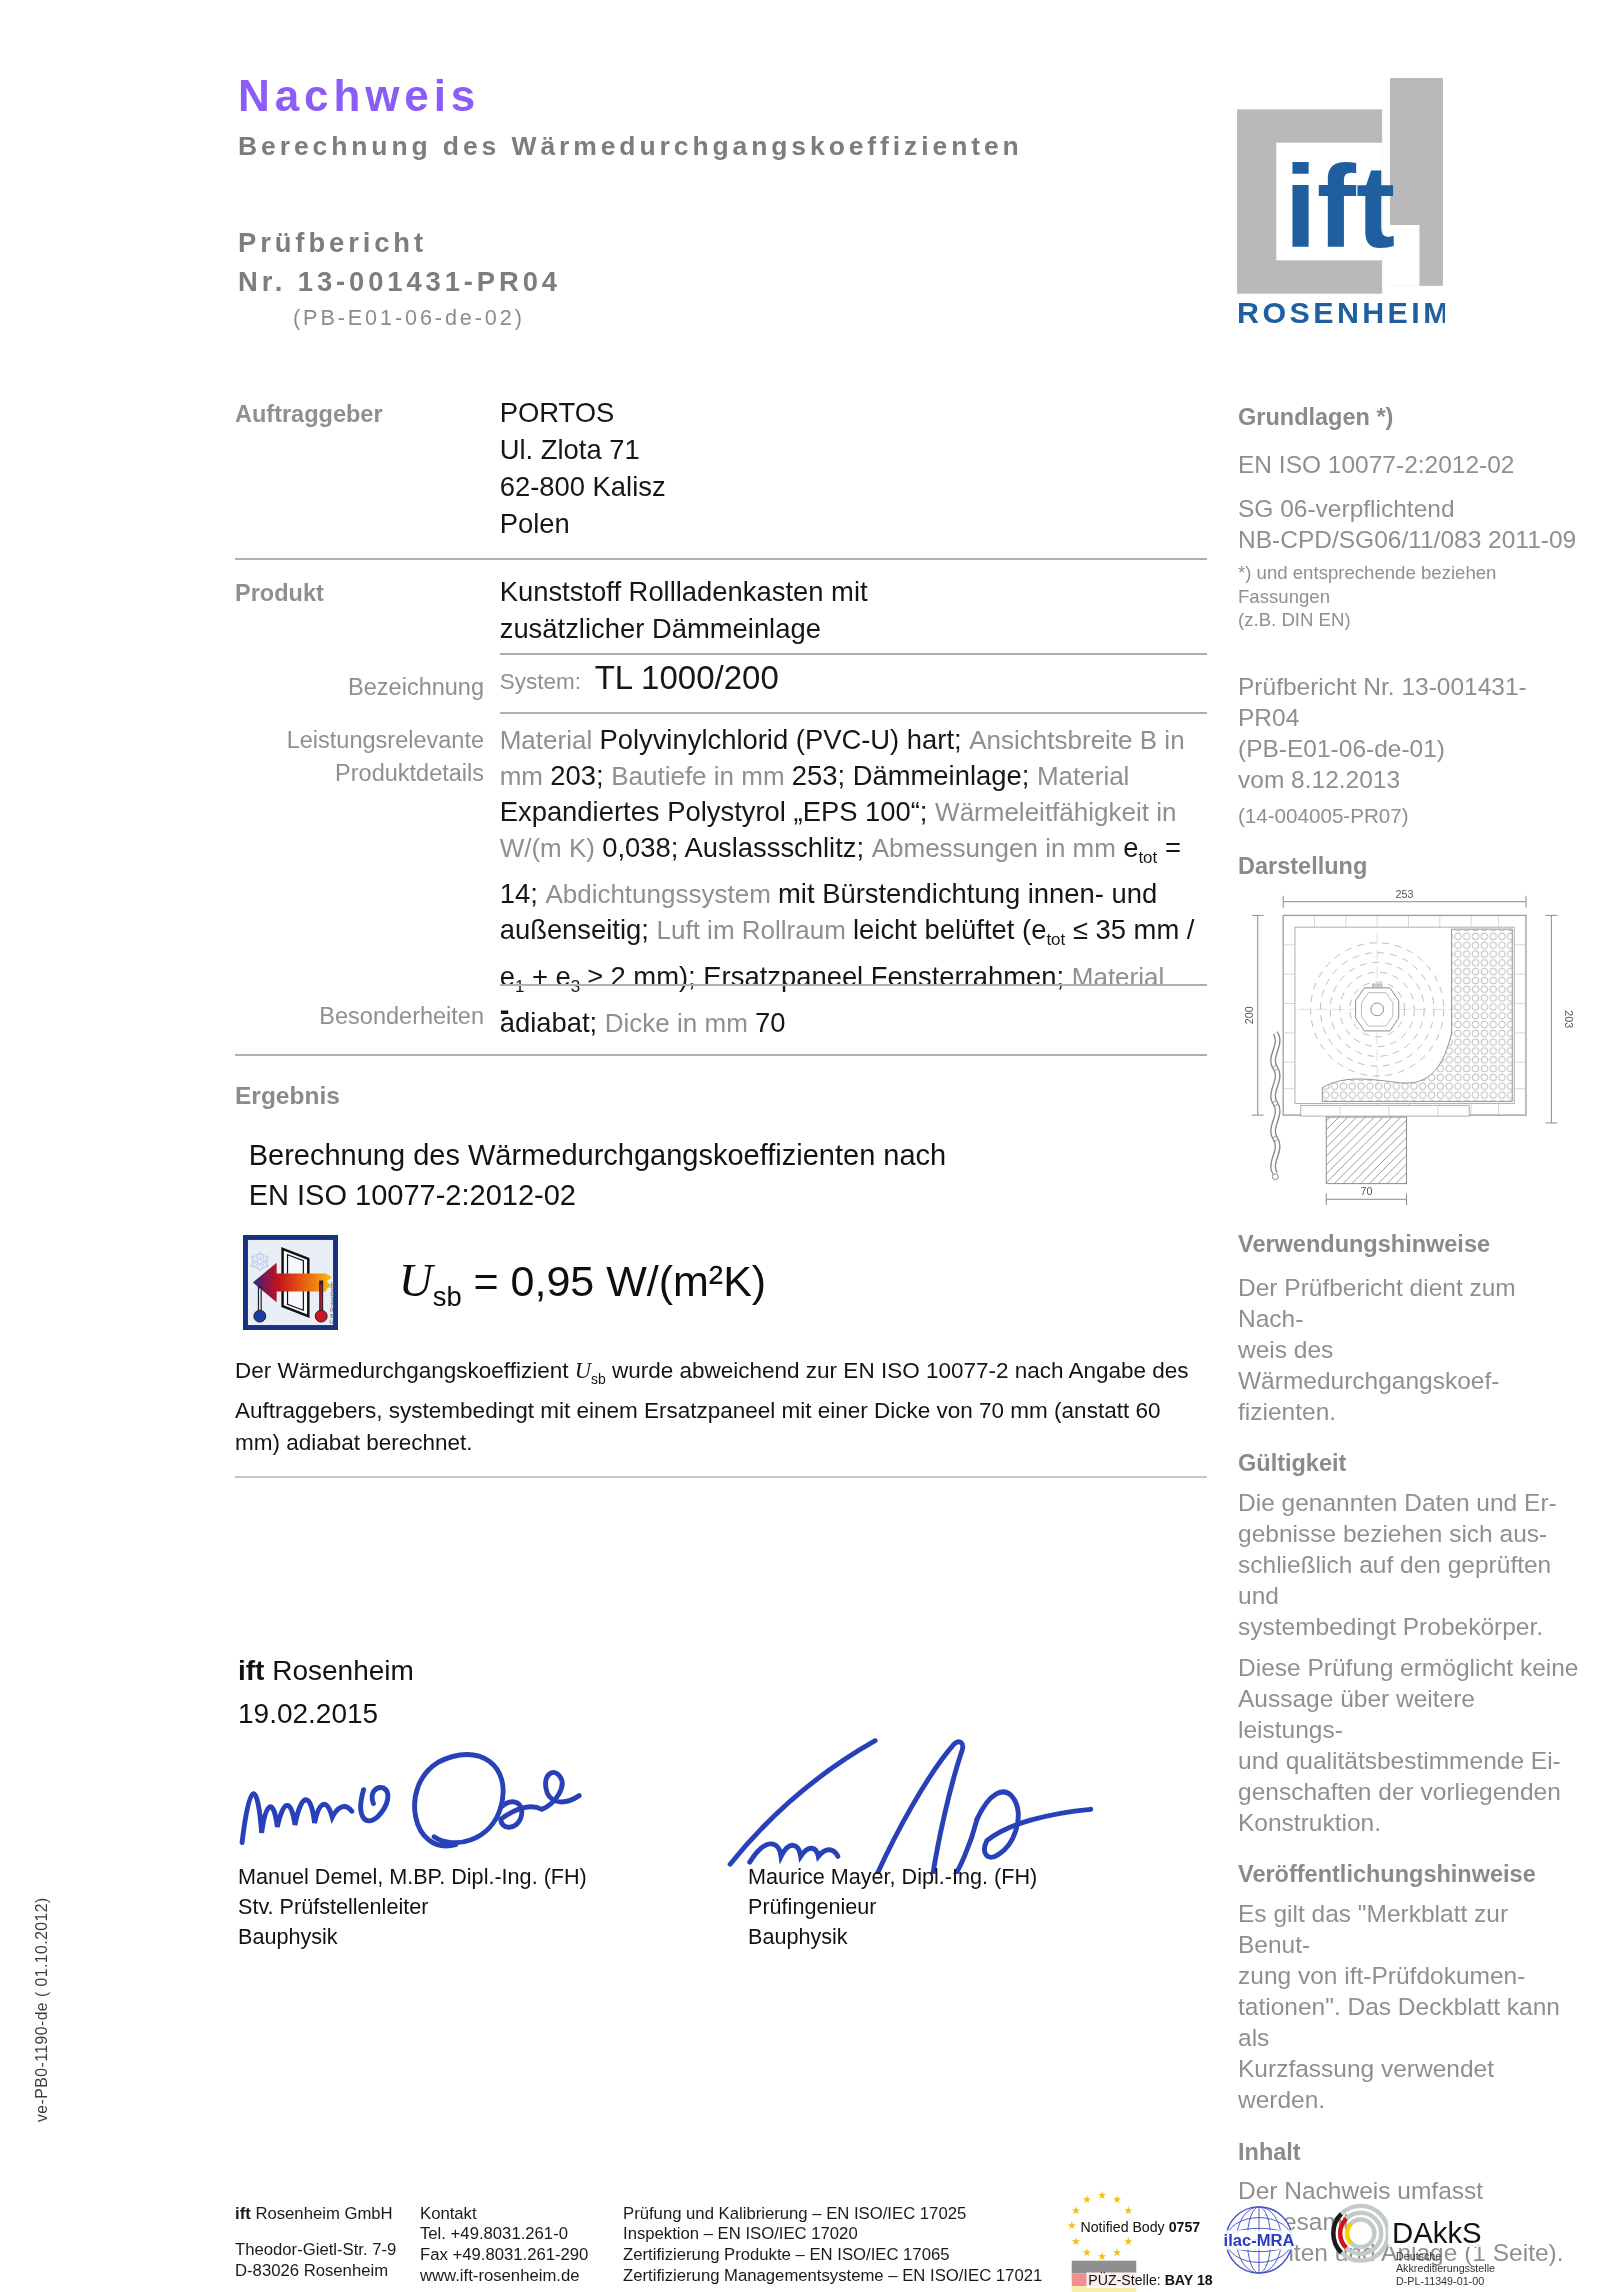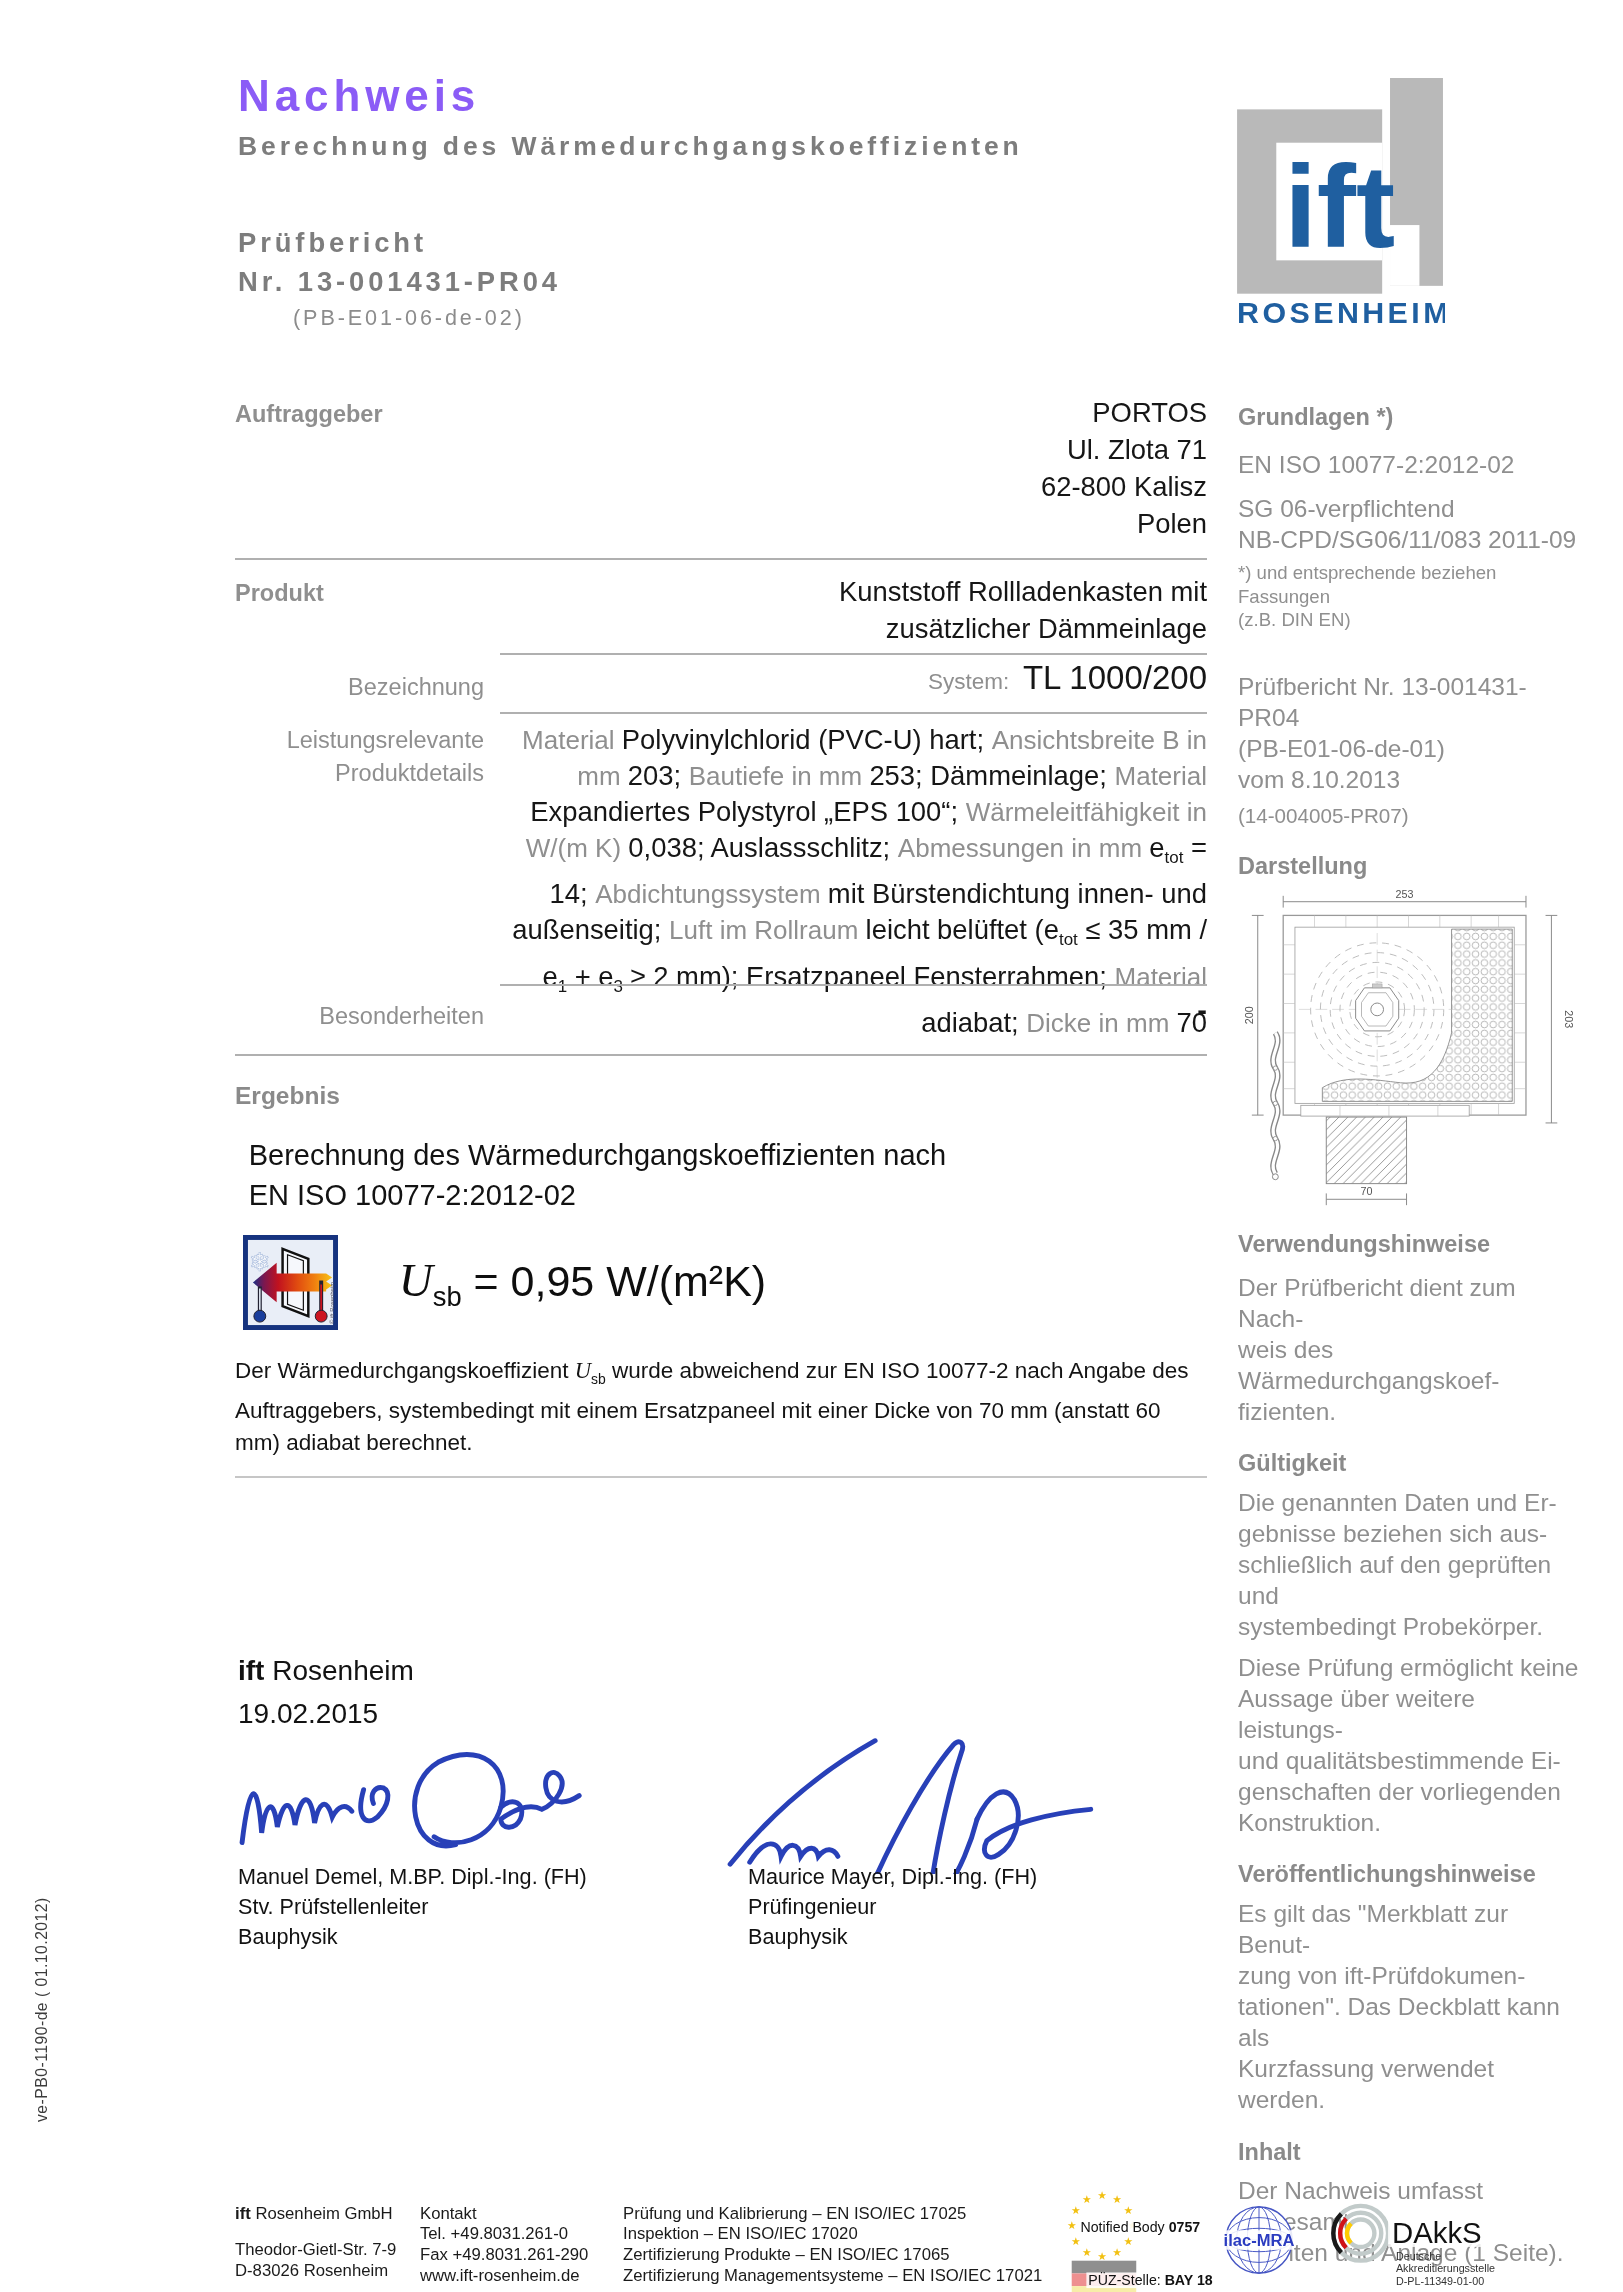--- a/index.html
+++ b/index.html
@@ -16,21 +16,21 @@
 
   
   .logo{position:absolute;left:1237px;top:78px;}
 
   
   .content{position:absolute;left:235px;top:394px;width:972px;}
   .row{display:flex;align-items:flex-start;}
   .lab{width:249px;margin-right:15.7px;flex:none;font-size:23.5px;color:#8f8f8f;line-height:33px;padding-top:3.9px;}
   .lab.bold{font-weight:bold;}
   .lab.right{text-align:right;}
-  .val{flex:1;font-size:27.4px;color:#161616;line-height:37px;text-align:right;}
+  .val{flex:1;font-size:27.4px;color:#161616;line-height:37px;}
   .sep{border-top:2.9px solid #b0b0b0;height:0;}
   .sep.inner{margin-left:265px;}
   .sep.thin{border-top:2px solid #c6c6c6;}
   .sysprefix{font-size:22.5px;color:#8f8f8f;margin-right:13.7px;}
   .sysval{font-size:33px;color:#161616;}
   .pd{line-height:36px;padding-top:2px;}
   .pl{font-size:26px;color:#8f8f8f;}
   .pv{font-size:27.4px;color:#161616;}
   .pd sub,.note sub{font-size:0.62em;}
   .dash-val{font-size:29px;font-weight:bold;line-height:29px;}
@@ -219,21 +219,21 @@
         <div>SG 06-verpflichtend</div>
         <div>NB-CPD/SG06/11/083 2011-09</div>
       </div>
     <div class="sb-small mt6">
         <div>*) und entsprechende beziehen Fassungen</div>
         <div>(z.B. DIN EN)</div>
       </div>
     <div class="sb-t mt40">
         <div>Prüfbericht Nr. 13-001431-PR04</div>
         <div>(PB-E01-06-de-01)</div>
-        <div>vom 8.10.2013</div>
+        <div>vom 8.12.2013</div>
       </div>
     <div class="sb-small mt10" style="font-size:20.6px;">(14-004005-PR07)</div>
     <div class="sb-h mt26">Darstellung</div>
 
     
     <svg width="333" height="325" viewBox="0 0 340 332" style="margin-top:7.8px;margin-left:3.9px;">
       <defs>
         <pattern id="hex" width="9" height="9" patternUnits="userSpaceOnUse">
           <circle cx="4.5" cy="4.5" r="3.4" fill="none" stroke="#9a9a9a" stroke-width="0.7"></circle>
         </pattern>

